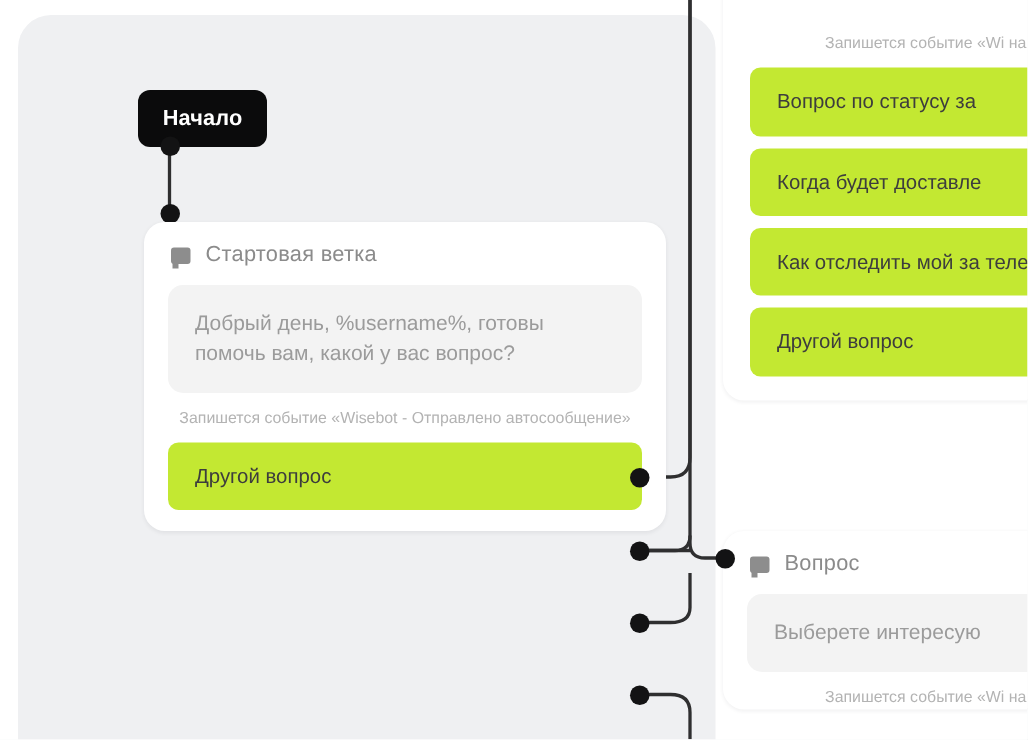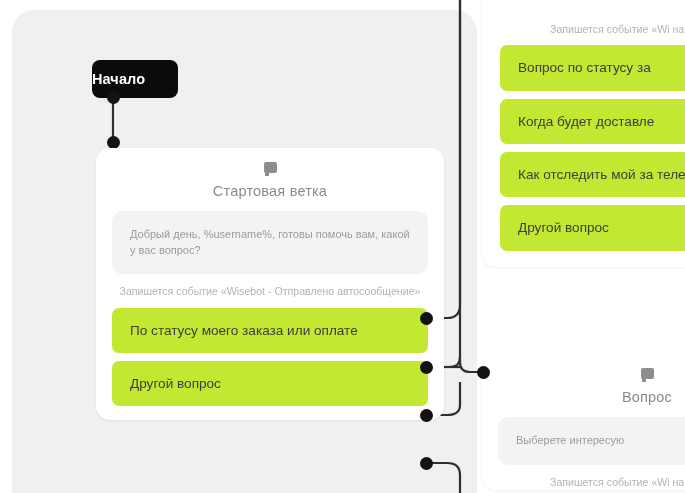--- a/index.html
+++ b/index.html
@@ -34,21 +34,21 @@
   }
   .edges path, .edges line { fill:none; stroke:#2f2f30; stroke-width:2.2; }
 
   
   .start-node {
     position:absolute;
     left:92px; top:60px;
     width:86px; height:38px;
     background:#0b0b0c;
     border-radius:8px;
-    display:flex; align-items:center; justify-content:flex-start;
+    display:flex; align-items:center; justify-content:center;
   }
   .start-node span {
     color:#ffffff;
     font-size:14.5px;
     font-weight:700;
     letter-spacing:.1px;
   }
 
   
   .dot {
@@ -62,21 +62,20 @@
   .card {
     position:absolute;
     background:#ffffff;
     border-radius:14px;
     box-shadow:0 1px 3px rgba(30,32,38,.07);
   }
   .card-head {
     display:flex; align-items:center;
     gap:10px;
     padding:14px 18px 10px 18px;
-    flex-direction:column;
   }
   .bubble-icon {
     width:13px; height:11px;
     background:#8d8d8d;
     border-radius:2px;
     position:relative;
     flex:0 0 auto;
   }
   .bubble-icon::after {
     content:"";
@@ -91,21 +90,21 @@
     letter-spacing:.2px;
     white-space:nowrap;
   }
 
   .msg-bubble {
     margin:2px 16px 0 16px;
     background:#f3f3f3;
     border-radius:10px;
     padding:16px 18px;
     color:#9b9b9b;
-    font-size:11px;
+    font-size:14px;
     line-height:1.42;
   }
 
   .caption {
     margin:10px 22px 0 22px;
     color:#b3b3b3;
     font-size:10.6px;
     line-height:1.45;
     text-align:center;
   }
@@ -164,21 +163,20 @@
   <div class="dot" style="left:107px; top:136px;"></div>
 
   <div class="card" id="card-start">
     <div class="card-head">
       <span class="bubble-icon"></span>
       <span class="card-title">Стартовая ветка</span>
     </div>
     <div class="msg-bubble">Добрый день, %username%, готовы помочь вам, какой у вас вопрос?</div>
     <div class="caption">Запишется событие «Wisebot - Отправлено автосообщение»</div>
     <div class="btn-list">
-      <div class="gbtn">По статусу моего заказа или оплате</div>
       <div class="gbtn">Другой вопрос</div>
     </div>
   </div>
 
   <div class="dot" style="left:420px; top:312px;"></div>
   <div class="dot" style="left:420px; top:361px;"></div>
   <div class="dot" style="left:420px; top:409px;"></div>
   <div class="dot" style="left:420px; top:457px;"></div>
 
   <div class="card" id="card-order">

